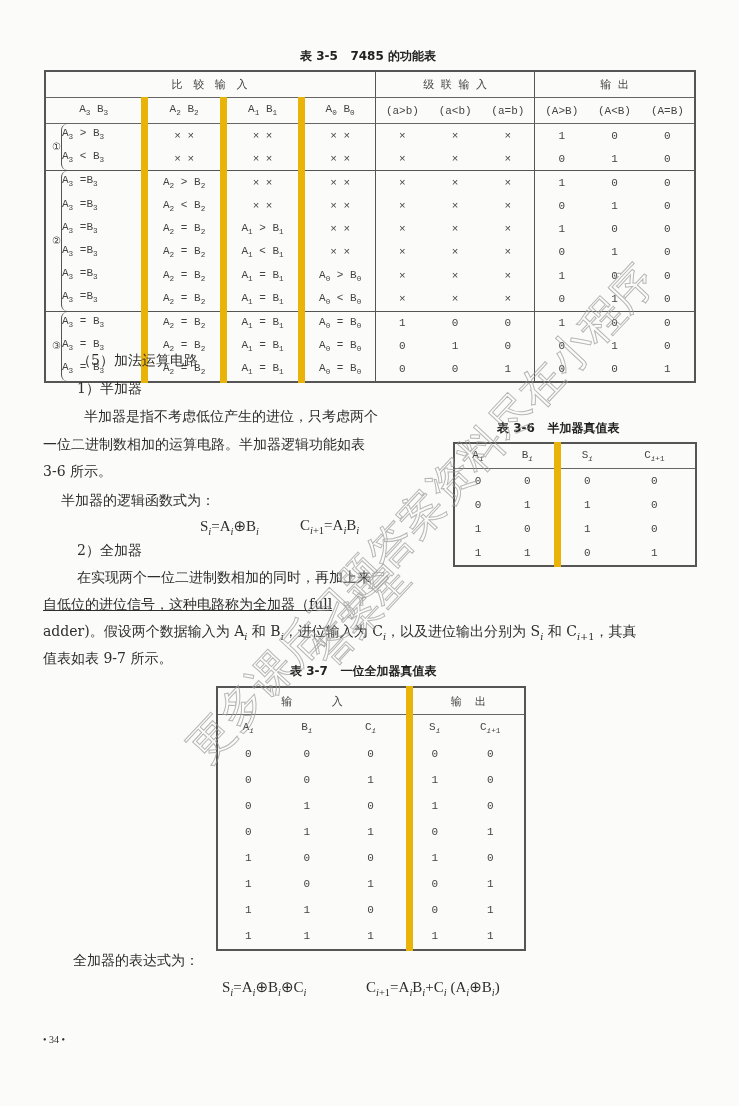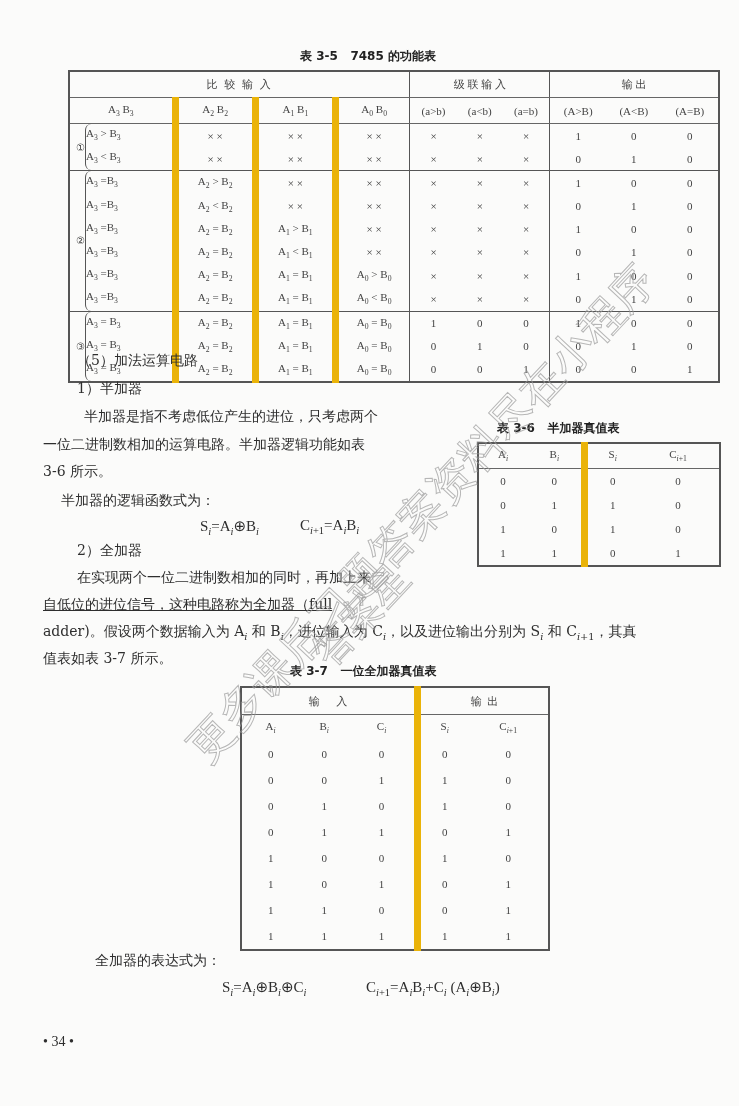--- a/index.html
+++ b/index.html
@@ -3,21 +3,21 @@
 <meta charset="utf-8">
 <style>
   html, body { margin: 0; padding: 0; }
   body {
     width: 739px; height: 1106px; background: #fbfbfa; position: relative; overflow: hidden;
     font-family: "DejaVu Serif", "Liberation Serif", serif; color: #2a2a2a;
   }
   .abs { position: absolute; }
   .caption { font-family: "DejaVu Sans", "Liberation Sans", sans-serif; font-weight: bold; font-size: 12px; color: #222; white-space: pre; }
   table { border-collapse: collapse; }
-  .tbl { font-family: Liberation Serif, serif; color: #444; font-size: 11px; margin-left: 24px; }
+  .tbl { font-family: Liberation Mono, monospace; color: #444; font-size: 11px; }
   .tbl td { text-align: center; padding: 0; }
   .t35 { position: absolute; left: 44px; top: 70px; width: 652px; border: 2px solid #555; }
   .t35 td { height: 19px; }
   .t35 .hdr td { height: 25px; border-bottom: 1px solid #666; }
   .vb { border-left: 7px solid #eab308; }
   .vbt { border-left: 1.5px solid #555; }
   .grp-top td { border-top: 1.5px solid #555; }
   .brace-cell { text-align: left !important; padding-left: 6px !important; }
   .brace { display: inline-block; vertical-align: middle; font-size: 10px; }
   .cond-list { display: inline-block; vertical-align: middle; border-left: 1px solid #555; border-radius: 6px 0 0 6px; padding-left: 0; line-height: 19px; text-align: left; }
@@ -187,21 +187,21 @@
 <div class="abs para" style="left:43px; top:436px;">一位二进制数相加的运算电路。半加器逻辑功能如表</div>
 <div class="abs para" style="left:43px; top:463px;">3-6 所示。</div>
 <div class="abs para" style="left:61px; top:492px;">半加器的逻辑函数式为：</div>
 <div class="abs formula" style="left:200px; top:517px;">S<sub><i>i</i></sub>=A<sub><i>i</i></sub>⊕B<sub><i>i</i></sub></div>
 <div class="abs formula" style="left:300px; top:517px;">C<sub><i>i</i>+1</sub>=A<sub><i>i</i></sub>B<sub><i>i</i></sub></div>
 <div class="abs para" style="left:77px; top:542px;">2）全加器</div>
 <div class="abs para" style="left:77px; top:569px;">在实现两个一位二进制数相加的同时，再加上来</div>
 <div class="abs para" style="left:43px; top:596px;text-decoration:underline;">自低位的进位信号，这种电路称为全加器（full</div>
 <div class="abs para" style="left:43px; top:623px;">adder)。假设两个数据输入为 A<sub><i>i</i></sub> 和 B<sub><i>i</i></sub>，进位输入为 C<sub><i>i</i></sub>，以及进位输出分别为 S<sub><i>i</i></sub> 和 C<sub><i>i</i>+1</sub>，其真</div>
 
-<div class="abs para" style="left:43px; top:650px;">值表如表 3-7 所示。</div>
+<div class="abs para" style="left:43px; top:650px;">值表如表 9-7 所示。</div>
 
 <div class="abs caption" style="left:497px; top:420px;">表 3-6   半加器真值表</div>
 <table class="t36 tbl">
   <tbody id="t36body">
       <tr>
         <td style="border-bottom: 1px solid rgb(102, 102, 102);">A<sub><i>i</i></sub></td>
         <td style="border-bottom: 1px solid rgb(102, 102, 102);">B<sub><i>i</i></sub></td>
         <td class="vb" style="border-bottom: 1px solid rgb(102, 102, 102);">S<sub><i>i</i></sub></td>
         <td style="border-bottom: 1px solid rgb(102, 102, 102);">C<sub><i>i</i>+1</sub></td>
       </tr>
@@ -298,20 +298,20 @@
       <tr>
         <td>1</td>
         <td>1</td>
         <td>1</td>
         <td class="vb">1</td>
         <td>1</td>
       </tr>
     </tbody>
 </table>
 
-<div class="abs para" style="left:95px; top:952px;">全加器的表达式为：</div>
+<div class="abs para" style="left:73px; top:952px;">全加器的表达式为：</div>
 <div class="abs formula" style="left:222px; top:978px;">S<sub><i>i</i></sub>=A<sub><i>i</i></sub>⊕B<sub><i>i</i></sub>⊕C<sub><i>i</i></sub></div>
 <div class="abs formula" style="left:366px; top:978px;">C<sub><i>i</i>+1</sub>=A<sub><i>i</i></sub>B<sub><i>i</i></sub>+C<sub><i>i</i></sub> (A<sub><i>i</i></sub>⊕B<sub><i>i</i></sub>)</div>
 
-<div class="abs formula" style="left:43px; top:1034px; font-size:14px;">• 34 •</div>
+<div class="abs formula" style="left:43px; top:1034px; font-size:10px;">• 34 •</div>
 
 <div class="watermark" style="left:175px; top:735px; transform: rotate(-47deg);">更多课后习题答案资料尽在小程序</div>
 <div class="watermark" style="left:300px; top:640px; transform: rotate(-47deg); font-size:40px;">答案星</div>
 
 </body></html>

